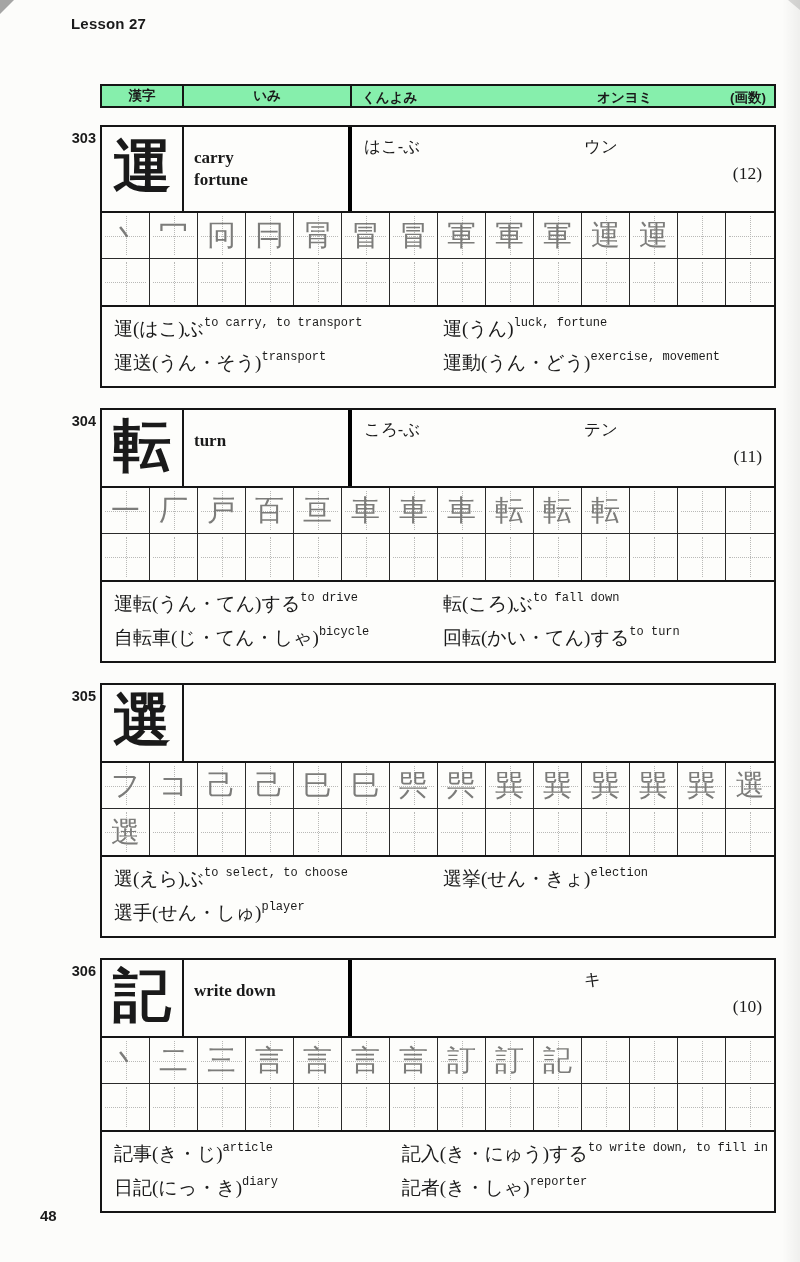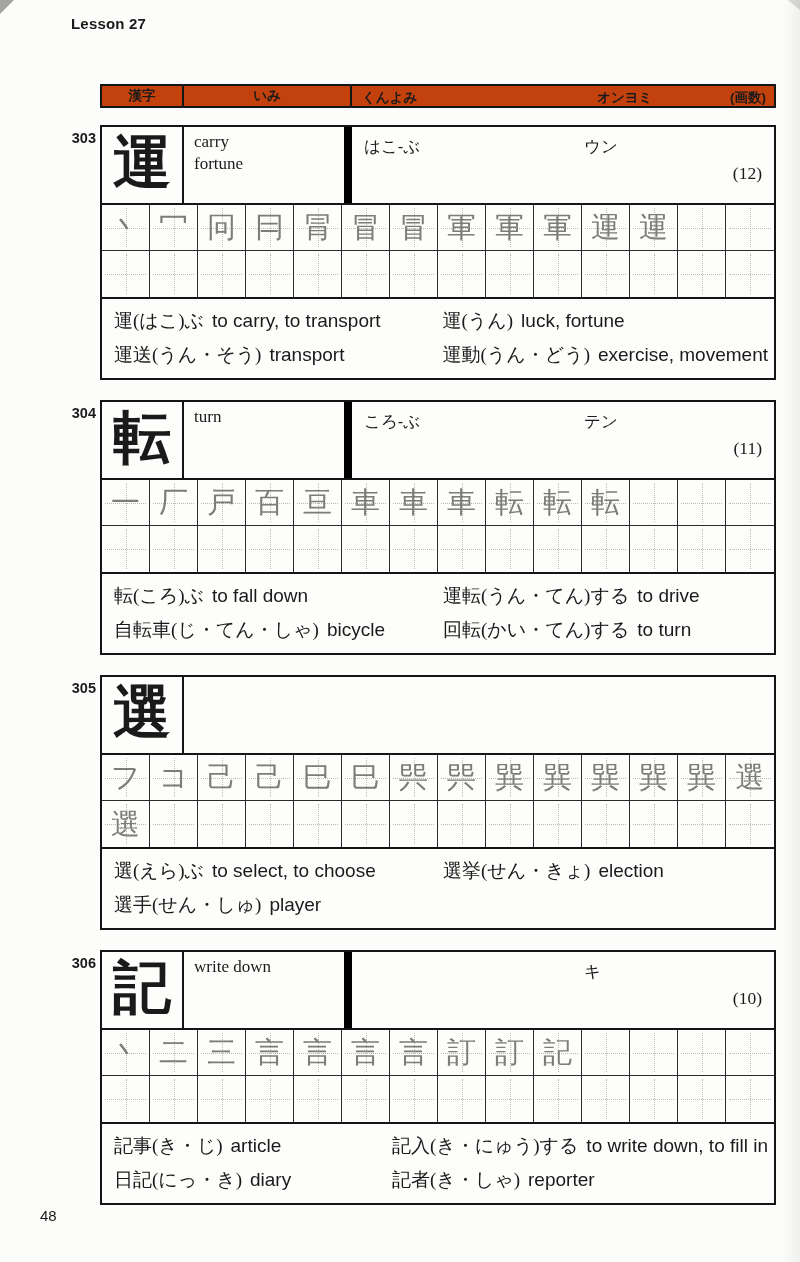--- a/index.html
+++ b/index.html
@@ -11,26 +11,26 @@
   }
   
   .smudge-tl { position:absolute; left:0; top:0; width:0; height:0;
     border-top:14px solid rgba(60,60,60,.45); border-right:14px solid transparent; }
   .smudge-tr { position:absolute; right:0; top:0; width:0; height:0;
     border-top:10px solid rgba(120,120,120,.25); border-left:12px solid transparent; }
   .edge-shade { position:absolute; right:0; top:0; width:18px; height:100%;
     background:linear-gradient(to right, rgba(0,0,0,0), rgba(0,0,0,0.05)); }
 
   .lesson-title { position:absolute; left:71px; top:15px; font-size:15px; font-weight:bold; letter-spacing:.2px; }
-  .page-number  { position:absolute; left:40px; top:1207px; font-size:15px; font-weight:normal; }
+  .page-number  { position:absolute; left:40px; top:1207px; font-size:15px; font-weight:bold; }
 
   .sheet { position:absolute; left:100px; top:84px; width:676px; }
 
   
-  .hdr { display:flex; align-items:stretch; border:2px solid #151515; background:#c2410c;
+  .hdr { display:flex; align-items:stretch; border:2px solid #151515; background:#86efac;
          height:24px; font-size:13.5px; font-weight:bold; }
   .hdr > div { display:flex; align-items:center; }
   .h-kanji { width:82px; justify-content:center; border-right:2px solid #151515; }
   .h-imi   { width:168px; justify-content:center; border-right:2px solid #151515; }
   .h-rest  { flex:1; position:relative;text-align:center; }
   .h-kun   { position:absolute; left:10px; top:3px; }
   .h-on    { position:absolute; left:55%; top:3px;margin-left:13px; }
   .h-kaku  { position:absolute; right:8px; top:3px; }
 
   
@@ -39,45 +39,45 @@
   .block.mb2 { margin-bottom:13px; }
   .block.mb3 { margin-bottom:10px; }
   .block.mb4 { margin-bottom:0; }
   .blk-num { position:absolute; left:-40px; top:3px; width:34px; text-align:right;
              font-size:14.5px; font-weight:bold; }
 
   .info { display:flex; border-bottom:2px solid #151515; min-height:78px; }
   .c-kanji { width:82px; border-right:2px solid #151515; display:flex; align-items:center;
              justify-content:center; font-family:"Liberation Serif", serif;
              font-size:58px; font-weight:900; line-height:1; padding-bottom:4px; }
-  .c-meaning { width:168px; border-right:8px solid #000000; font-family:"Liberation Serif", serif;
-               font-size:17px; line-height:1.3; padding:4px 10px; }
+  .c-meaning { width:168px; border-right:4px solid #000000; font-family:"Liberation Serif", serif;
+               font-size:17px; line-height:1.3; padding:20px 10px;font-weight:bold; }
   .c-reading { flex:1; position:relative; font-size:16.5px; }
   .r-kun   { position:absolute; left:12px; top:9px; }
   .r-on    { position:absolute; left:55%; top:9px; }
   .r-count { position:absolute; right:12px; top:36px; font-family:"Liberation Serif", serif; font-size:17.5px; }
 
   
   .grid { display:grid; grid-template-columns:repeat(14, 1fr); }
   .gcell { position:relative; height:46px; border-right:1.5px solid #2b2b2b; border-bottom:1.5px solid #2b2b2b; }
   .gcell:nth-child(14n) { border-right:none; }
   .gcell.lastrow { border-bottom:none; }
   .gcell::before { content:''; position:absolute; left:50%; top:3px; bottom:3px;
                    border-left:1px dotted #b9b9b7; }
   .gcell::after  { content:''; position:absolute; top:50%; left:3px; right:3px;
                    border-top:1px dotted #b9b9b7; }
   .step { position:absolute; inset:0; z-index:1; display:flex; align-items:center; justify-content:center;
           font-family:"Liberation Serif", serif; font-size:29px; color:#7c7c7a; line-height:1; }
 
   
   .vocab { border-top:2px solid #151515; display:grid; grid-template-columns:1fr 1fr;
            padding:9px 6px 10px 12px; row-gap:8px; column-gap:4px; }
-  .vitem { display:flex; align-items:center; gap:8px; white-space:nowrap; }
+  .vitem { display:flex; align-items:flex-start; gap:0; white-space:nowrap; }
   .vjp   { font-family:"Liberation Serif", serif; font-size:19px; }
-  .vgloss{ font-family:Liberation Sans, sans-serif; font-size:19px; }
+  .vgloss{ font-family:Liberation Mono, monospace; font-size:12px; }
 </style>
 </head>
 <body>
 
 <div class="page">
   <div class="smudge-tl"></div>
   <div class="smudge-tr"></div>
   <div class="edge-shade"></div>
 
   <div class="lesson-title">Lesson 27</div>
@@ -240,26 +240,26 @@
             <div class="gcell lastrow"></div>
             <div class="gcell lastrow"></div>
             <div class="gcell lastrow"></div>
             <div class="gcell lastrow"></div>
             <div class="gcell lastrow"></div>
             <div class="gcell lastrow"></div>
             <div class="gcell lastrow"></div>
           </div>
           <div class="vocab">
             <div class="vitem">
+              <span class="vjp">運転(うん・てん)する</span>
+              <span class="vgloss">to drive</span>
+            </div>
+            <div class="vitem">
               <span class="vjp">転(ころ)ぶ</span>
               <span class="vgloss">to fall down</span>
-            </div>
-            <div class="vitem">
-              <span class="vjp">運転(うん・てん)する</span>
-              <span class="vgloss">to drive</span>
             </div>
             <div class="vitem">
               <span class="vjp">自転車(じ・てん・しゃ)</span>
               <span class="vgloss">bicycle</span>
             </div>
             <div class="vitem">
               <span class="vjp">回転(かい・てん)する</span>
               <span class="vgloss">to turn</span>
             </div>
           </div>

